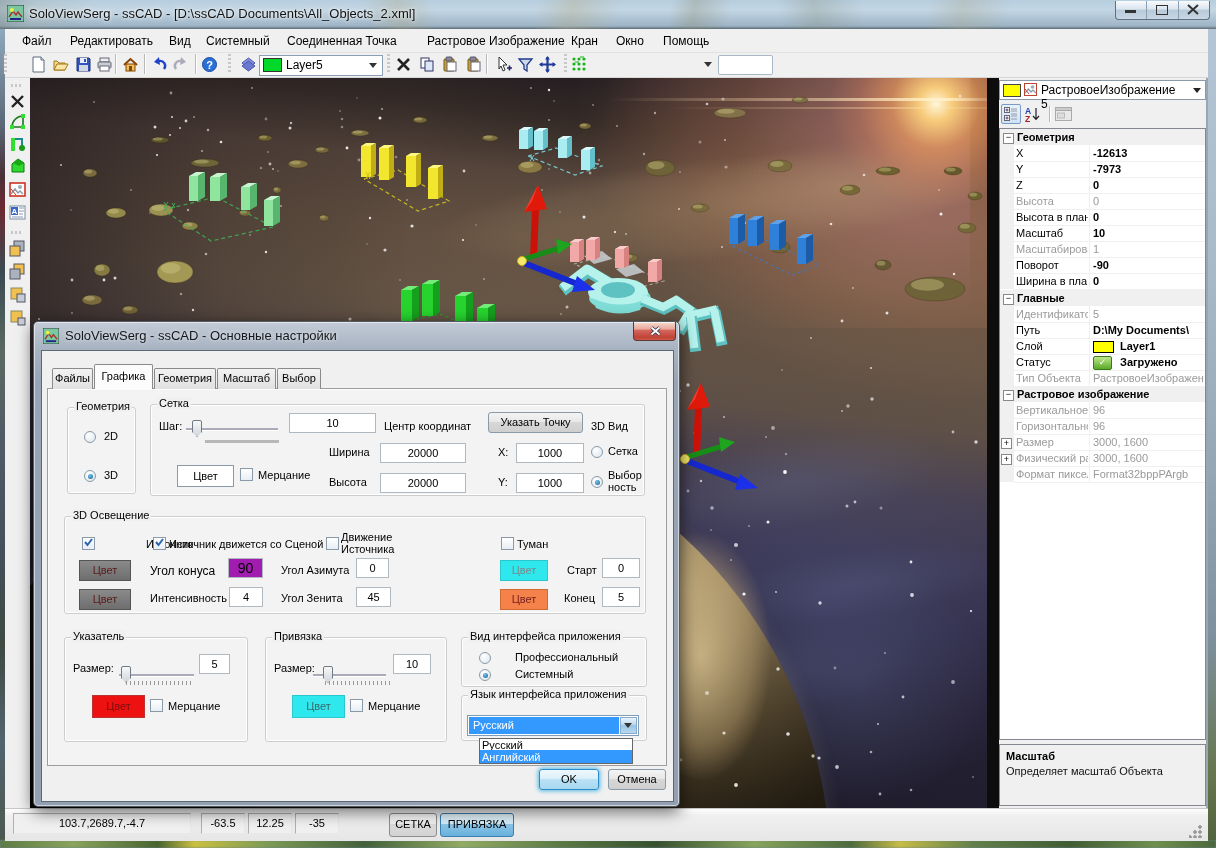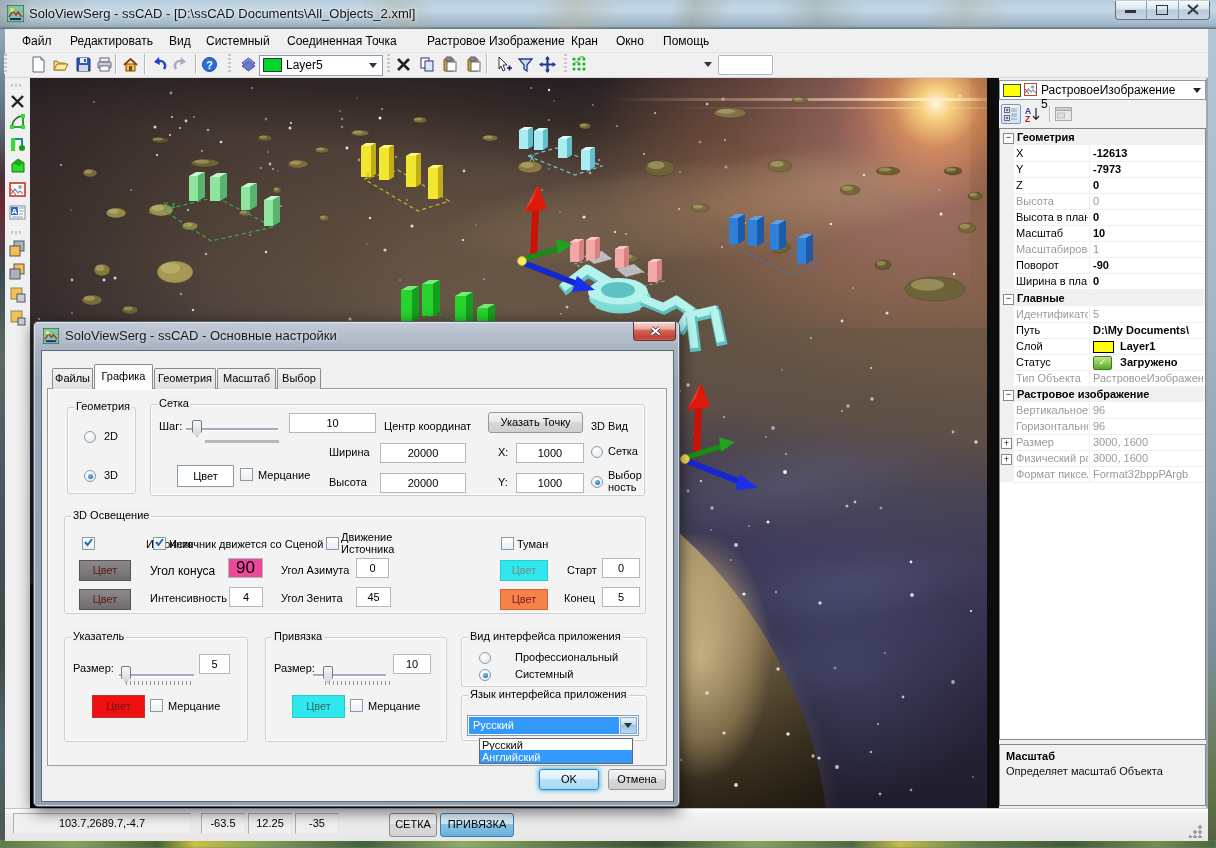--- a/index.html
+++ b/index.html
@@ -848,21 +848,21 @@
         </svg>
       </div>
       <div style="position:absolute;left:127px;top:187px;font-size:11px;color:#000;white-space:nowrap;">Источник движется со Сценой</div>
       <div style="position:absolute;left:284px;top:186px;width:13px;height:13px;border:1px solid #8a9aa8;background:linear-gradient(#fff,#e8eef4);box-sizing:border-box"></div>
       <div style="position:absolute;left:299px;top:180px;font-size:11px;color:#000;white-space:nowrap;">Движение</div>
       <div style="position:absolute;left:299px;top:192px;font-size:11px;color:#000;white-space:nowrap;">Источника</div>
       <div style="position:absolute;left:459px;top:186px;width:13px;height:13px;border:1px solid #8a9aa8;background:linear-gradient(#fff,#e8eef4);box-sizing:border-box"></div>
       <div style="position:absolute;left:475px;top:187px;font-size:11px;color:#000;white-space:nowrap;">Туман</div>
       <div style="position:absolute;left:37px;top:209px;width:52px;height:21px;background:linear-gradient(#8a8a8a,#6e6e6e);border:1px solid #555;box-sizing:border-box;font-size:11px;color:#5a1a1a;text-align:center;line-height:19px">Цвет</div>
       <div style="position:absolute;left:108px;top:213px;font-size:12px;color:#000;white-space:nowrap;">Угол конуса</div>
-      <div style="position:absolute;left:186px;top:207px;width:35px;height:20px;background:#ec4899;border:1px solid #b0b8c0;box-sizing:border-box;font-size:17px;text-align:center;line-height:18px">90</div>
+      <div style="position:absolute;left:186px;top:207px;width:35px;height:20px;background:#a21caf;border:1px solid #b0b8c0;box-sizing:border-box;font-size:14px;text-align:center;line-height:18px">90</div>
       <div style="position:absolute;left:239px;top:213px;font-size:11px;color:#000;white-space:nowrap;">Угол Азимута</div>
       <div style="position:absolute;left:314px;top:207px;width:33px;height:20px;background:#fff;border:1px solid #b0b8c0;box-sizing:border-box;font-size:11px;text-align:center;line-height:18px">0</div>
       <div style="position:absolute;left:458px;top:209px;width:48px;height:21px;background:#2ee8ee;border:1px solid #29c8ce;box-sizing:border-box;font-size:11px;color:#7a8a8a;text-align:center;line-height:19px">Цвет</div>
       <div style="position:absolute;left:525px;top:213px;font-size:11px;color:#000;white-space:nowrap;">Старт</div>
       <div style="position:absolute;left:560px;top:207px;width:38px;height:20px;background:#fff;border:1px solid #b0b8c0;box-sizing:border-box;font-size:11px;text-align:center;line-height:18px">0</div>
       <div style="position:absolute;left:37px;top:238px;width:52px;height:21px;background:linear-gradient(#8a8a8a,#6e6e6e);border:1px solid #555;box-sizing:border-box;font-size:11px;color:#5a1a1a;text-align:center;line-height:19px">Цвет</div>
       <div style="position:absolute;left:108px;top:241px;font-size:11px;color:#000;white-space:nowrap;">Интенсивность</div>
       <div style="position:absolute;left:187px;top:236px;width:34px;height:20px;background:#fff;border:1px solid #b0b8c0;box-sizing:border-box;font-size:11px;text-align:center;line-height:18px">4</div>
       <div style="position:absolute;left:239px;top:241px;font-size:11px;color:#000;white-space:nowrap;">Угол Зенита</div>
       <div style="position:absolute;left:314px;top:236px;width:35px;height:20px;background:#fff;border:1px solid #b0b8c0;box-sizing:border-box;font-size:11px;text-align:center;line-height:18px">45</div>

